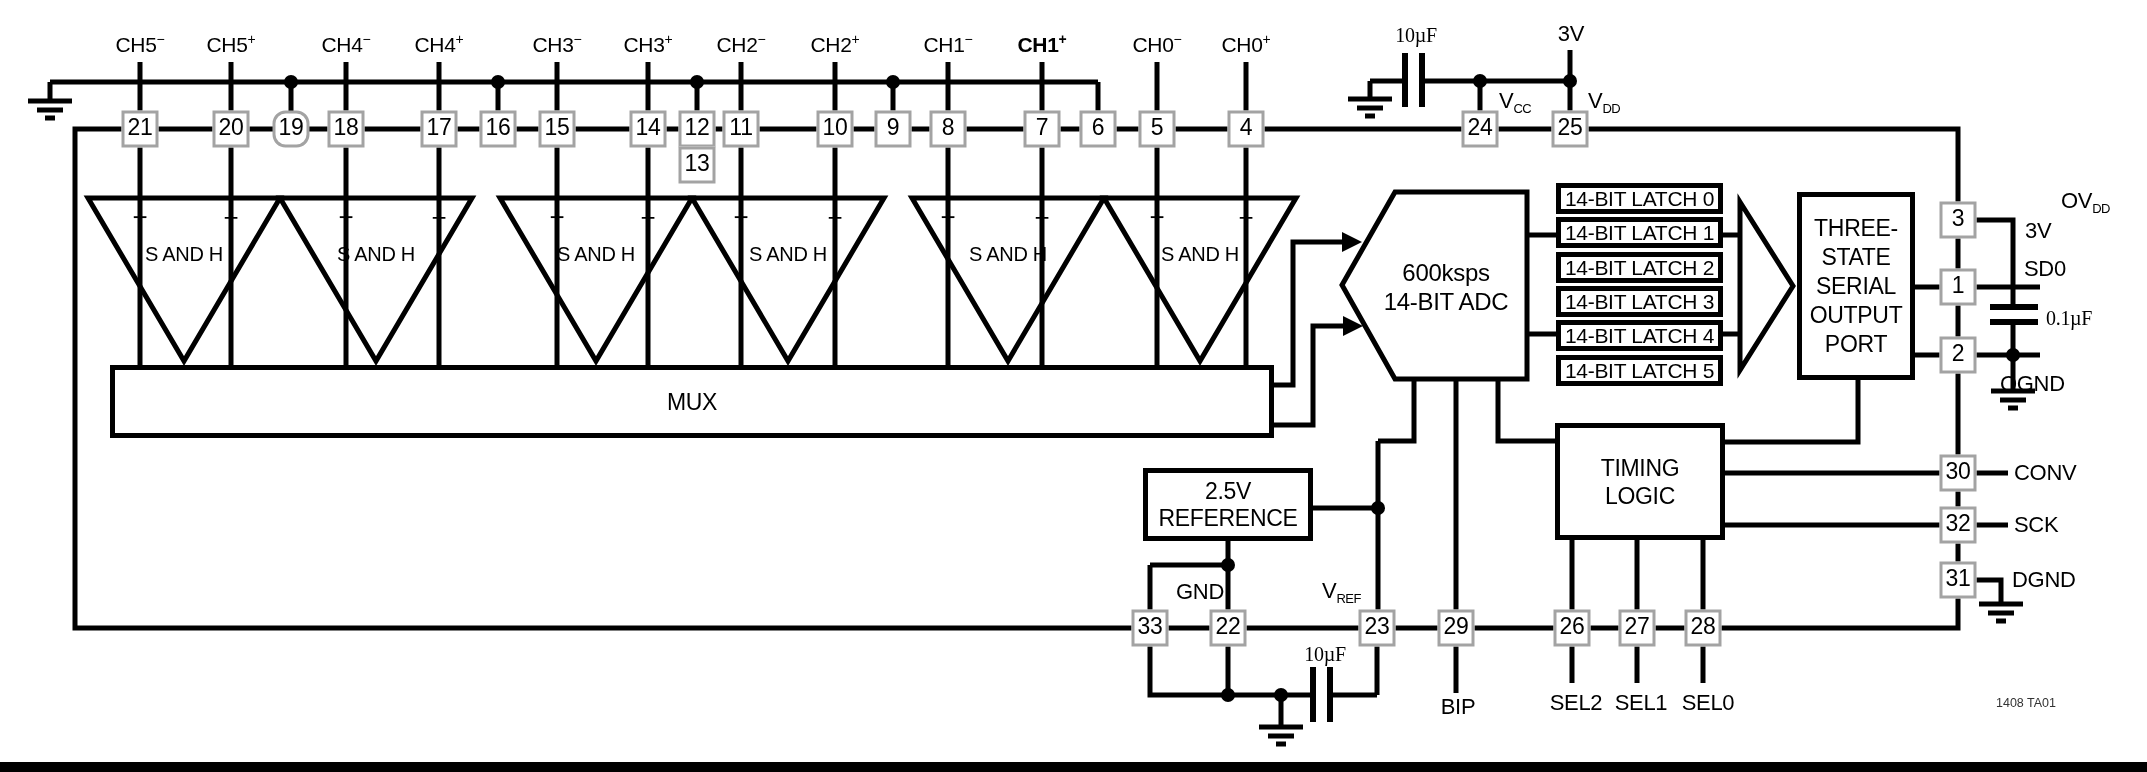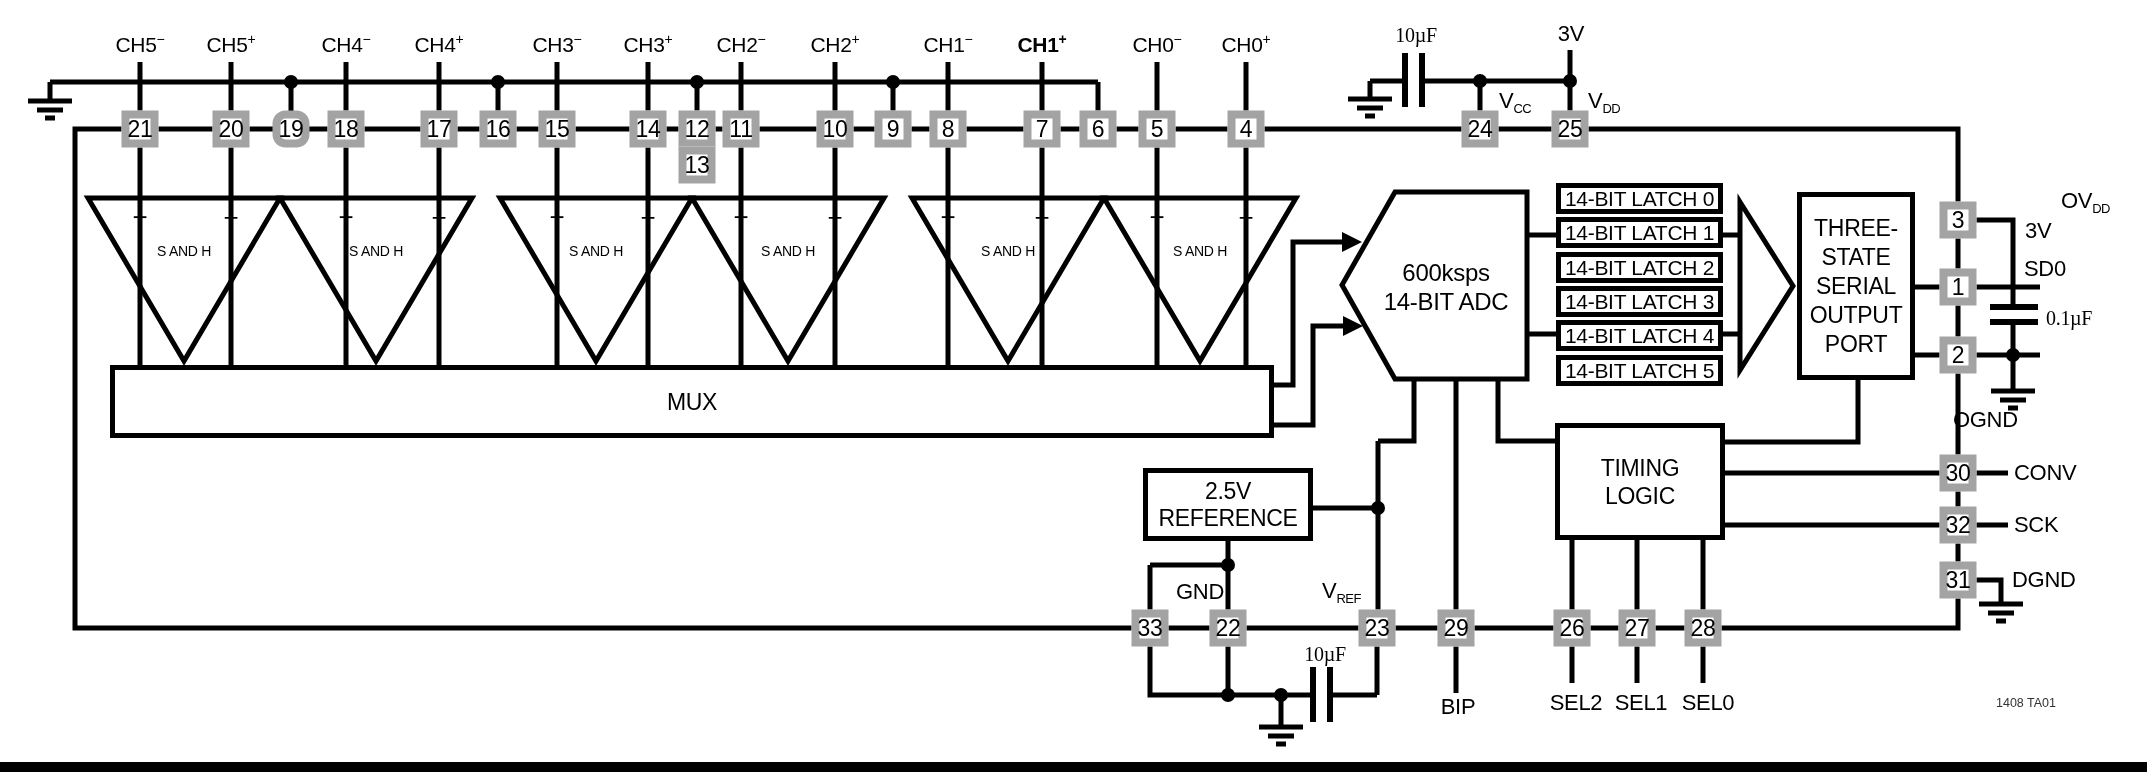--- a/index.html
+++ b/index.html
@@ -1,32 +1,32 @@
 <!DOCTYPE html>
 <html><head>
 <meta charset="utf-8">
 <style>
   html,body{margin:0;padding:0;background:#fff;}
   .stage{position:relative;width:2147px;height:772px;background:#ffffff;overflow:hidden;
          font-family:"Liberation Sans",sans-serif;color:#000;letter-spacing:-0.3px;}
   .stage svg{position:absolute;left:0;top:0;}
   
   .pin{position:absolute;width:37px;height:37px;box-sizing:border-box;background:#fff;
-       border:8px solid #a3a3a3;display:flex;align-items:center;justify-content:center;
+       border:3px solid #a3a3a3;display:flex;justify-content:center;
        font-size:23px;transform:translate(-50%,-50%);}
   .pin-top{top:129px;}
   .pin-right{left:1958px;}
   .pin-bottom{top:628px;}
   
   .ch-label{position:absolute;top:31px;transform:translateX(-50%);font-size:21px;white-space:nowrap;}
   .ch-label sup{font-size:14px;}
   
   .pol{position:absolute;top:204px;transform:translateX(-50%);font-size:26px;line-height:26px;}
   
-  .shl{position:absolute;top:243px;transform:translateX(-50%);font-size:14px;white-space:nowrap;}
+  .shl{position:absolute;top:243px;transform:translateX(-50%);font-size:20px;white-space:nowrap;}
   
   .box{position:absolute;box-sizing:border-box;background:#fff;border:5px solid #000;
        display:flex;flex-direction:column;align-items:center;justify-content:center;
        text-align:center;font-size:23px;line-height:28px;white-space:nowrap;}
   .latch{position:absolute;left:1556px;width:167px;height:31px;box-sizing:border-box;
          background:#fff;border:5px solid #000;display:flex;align-items:center;
          justify-content:center;font-size:21px;white-space:nowrap;}
   
   .lbl{position:absolute;font-size:22px;white-space:nowrap;line-height:22px;}
   .lbl sub{font-size:13px;letter-spacing:-0.5px;}
@@ -386,21 +386,21 @@
 
   <div class="lbl small cent" style="left:1416px;top:24px;">10µF</div>
   <div class="lbl cent" style="left:1571px;top:23px;">3V</div>
   <div class="lbl" style="left:1499px;top:90px;"><span>V</span><sub>CC</sub></div>
   <div class="lbl" style="left:1588px;top:90px;"><span>V</span><sub>DD</sub></div>
 
   <div class="lbl" style="left:2025px;top:190px;margin-left:36px;"><span>OV</span><sub>DD</sub></div>
   <div class="lbl" style="left:2025px;top:220px;">3V</div>
   <div class="lbl" style="left:2024px;top:258px;">SD0</div>
   <div class="lbl small" style="left:2046px;top:307px;">0.1µF</div>
-  <div class="lbl" style="left:1953px;top:373px;margin-top:36px;">OGND</div>
+  <div class="lbl" style="left:2000px;top:373px;">OGND</div>
   <div class="lbl" style="left:2014px;top:462px;">CONV</div>
   <div class="lbl" style="left:2014px;top:514px;">SCK</div>
   <div class="lbl" style="left:2012px;top:569px;">DGND</div>
   <div class="lbl fig" style="left:1996px;top:692px;">1408 TA01</div>
 
   <div class="lbl cent" style="left:1200px;top:581px;">GND</div>
   <div class="lbl" style="left:1322px;top:580px;"><span>V</span><sub>REF</sub></div>
   <div class="lbl small cent" style="left:1325px;top:643px;">10µF</div>
   <div class="lbl cent" style="left:1458px;top:696px;">BIP</div>
   <div class="lbl cent" style="left:1576px;top:692px;">SEL2</div>

